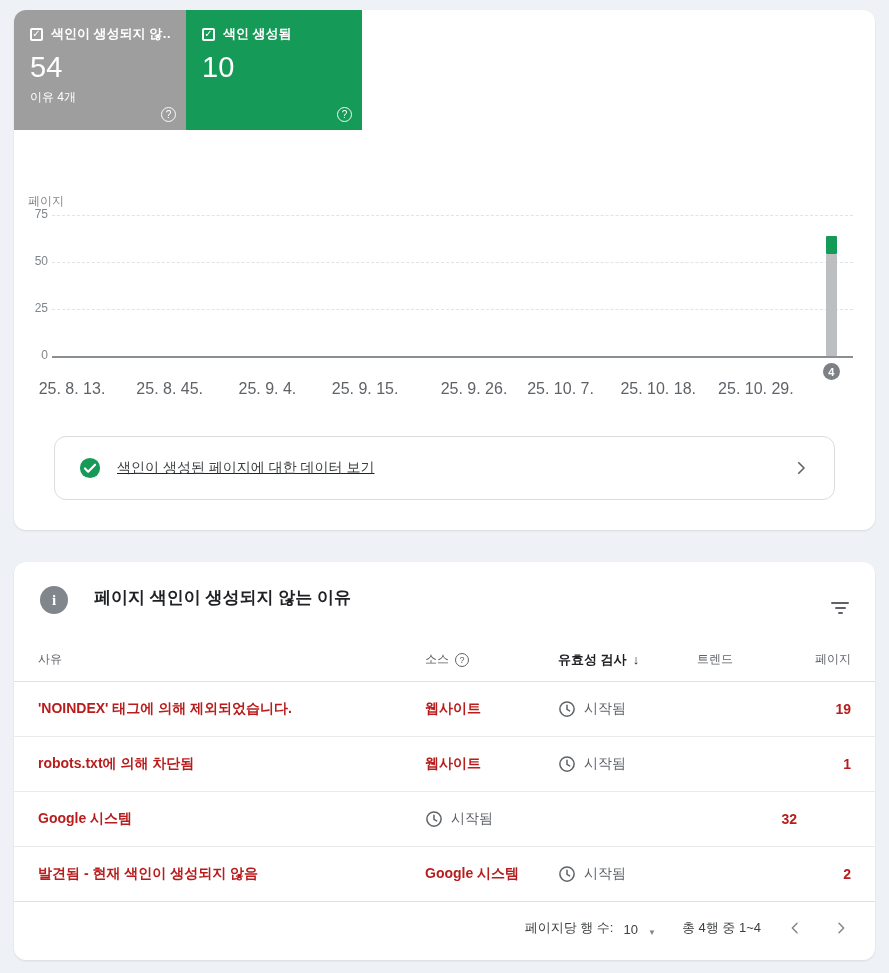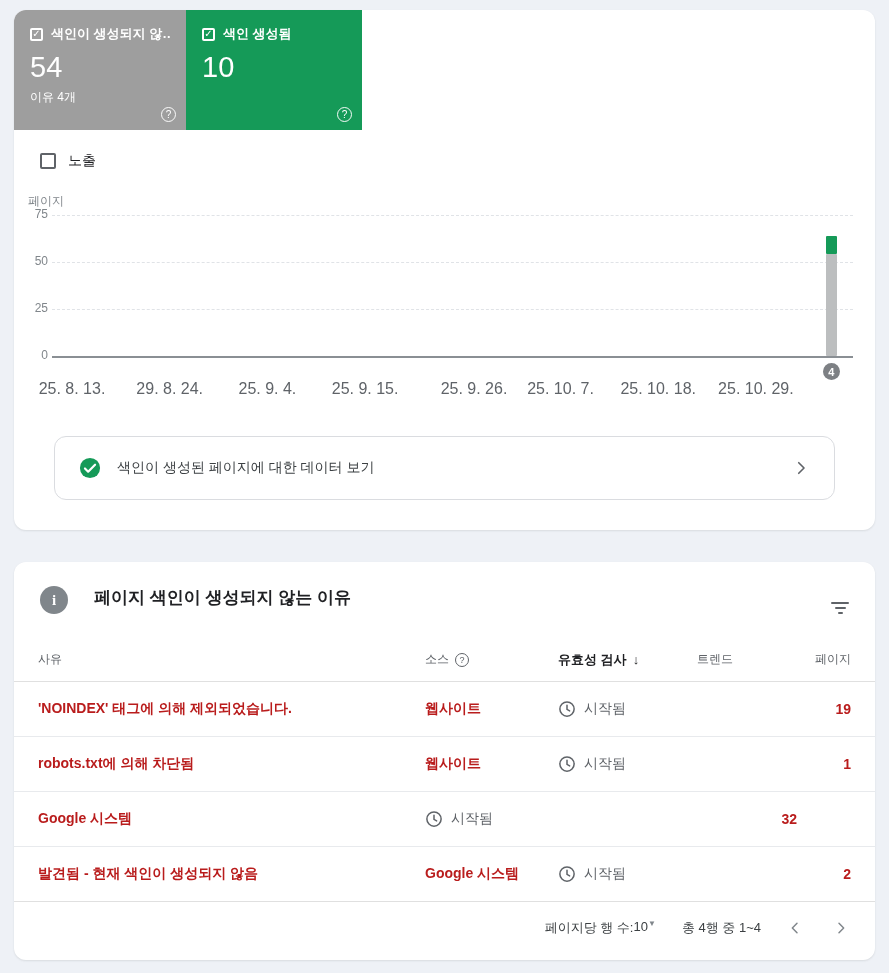--- a/index.html
+++ b/index.html
@@ -62,21 +62,21 @@
   .chart-badge {
     position: absolute; width: 17px; height: 17px; border-radius: 50%;
     background: var(--badge); color: #fff; font-size: 11px; font-weight: bold;
     display: flex; align-items: center; justify-content: center;
   }
 
   
   .banner {
     position: absolute; left: 40px; top: 426px; width: 781px; height: 64px;
     border: 1px solid #dadce0; border-radius: 12px;
-    display: flex; align-items: center; padding: 0 24px; gap: 16px; cursor: pointer; background:#fff;
+    display: flex; align-items: center; padding: 0 24px; gap: 16px; cursor: pointer; background:#fff;text-decoration:underline;
   }
   .banner-text { font-size: 14px; color: #3c4043; flex: 1; }
 
   
   .reasons-header { position: relative; padding: 24px 26px 0 26px; height: 76px; }
   .info-circle {
     position: absolute; left: 26px; top: 24px; width: 28px; height: 28px; border-radius: 50%;
     background: #80868b; color: #fff; font-size: 15px; font-weight: bold;
     display: flex; align-items: center; justify-content: center;
     font-family: "Liberation Serif", serif;
@@ -105,21 +105,21 @@
   .tbl-row:last-of-type { border-bottom: 1px solid #e0e0e0; }
   .td { font-size: 14px; color: #b91c1c; font-weight: bold; display: flex; align-items: center; }
   .td.reason, .td.source { font-weight: bold; }
   .td.validation { gap: 8px; color: #5f6368; font-weight: normal; }
   .clock-icon { flex: 0 0 auto; }
 
   .tbl-footer {
     height: 51px; display: flex; align-items: center; justify-content: flex-end;
     padding: 0 26px; gap: 26px; font-size: 13px; color: #3c4043;
   }
-  .rows-select { display: flex; align-items: flex-start; cursor: pointer; }
+  .rows-select { display: flex; align-items: flex-end; gap: 10px; cursor: pointer; }
   .rows-select .tri { font-size: 8px; color: #80868b; }
   .pager { display: flex; align-items: center; gap: 30px; }
   .pg-btn { cursor: pointer; display: flex; align-items: center; }
 </style>
 </head>
 <body style="--gray-chip: #9e9e9e; --green: #159a58; --badge: #7d8084;">
 
 <div class="card" id="card-top">
 
   <div class="chip-row">
@@ -135,44 +135,40 @@
     <div class="chip chip-indexed" style="background: rgb(21, 154, 88);">
       <div class="chip-check-row">
         <span class="chip-checkbox">✓</span>
         <span class="chip-label">색인 생성됨</span>
       </div>
       <div class="chip-value">10</div>
       <div class="help-circle">?</div>
     </div>
   </div>
 
-  <div class="exposure-row">
-    <span class="cbx"></span>
-    <span class="exposure-label">노출</span>
-  </div>
 
   <div id="chart">
     <div class="chart-ylabel">페이지</div>
     <div id="chart-yticks">
         <div class="ytick" style="top: 16px;">75</div>
         <div class="ytick" style="top: 63px;">50</div>
         <div class="ytick" style="top: 110px;">25</div>
         <div class="ytick" style="top: 157px;">0</div>
       </div>
     <div id="chart-plot">
         <div class="gridline" style="top: 0px;"></div>
         <div class="gridline" style="top: 47px;"></div>
         <div class="gridline" style="top: 94px;"></div>
         <div class="gridline zero" style="top: 141px;"></div>
         <div class="bar-seg" style="left: 773.873px; bottom: 0px; height: 101.52px; background: rgb(188, 190, 191);"></div>
         <div class="bar-seg" style="left: 773.873px; bottom: 101.52px; height: 18.8px; background: rgb(21, 154, 88);"></div>
       </div>
     <div id="chart-xticks">
         <div class="xtick" style="left: 58px;">25. 8. 13.</div>
-        <div class="xtick" style="left: 155.7px;">29. 8. 24.</div>
+        <div class="xtick" style="left: 155.7px;">25. 8. 45.</div>
         <div class="xtick" style="left: 253.4px;">25. 9. 4.</div>
         <div class="xtick" style="left: 351.1px;">25. 9. 15.</div>
         <div class="xtick" style="left: 460px;">25. 9. 26.</div>
         <div class="xtick" style="left: 546.5px;">25. 10. 7.</div>
         <div class="xtick" style="left: 644.2px;">25. 10. 18.</div>
         <div class="xtick" style="left: 741.9px;">25. 10. 29.</div>
       </div>
     <div class="chart-badge" id="chart-badge" style="left: 808.873px; top: 172px;">4</div>
   </div>
 

